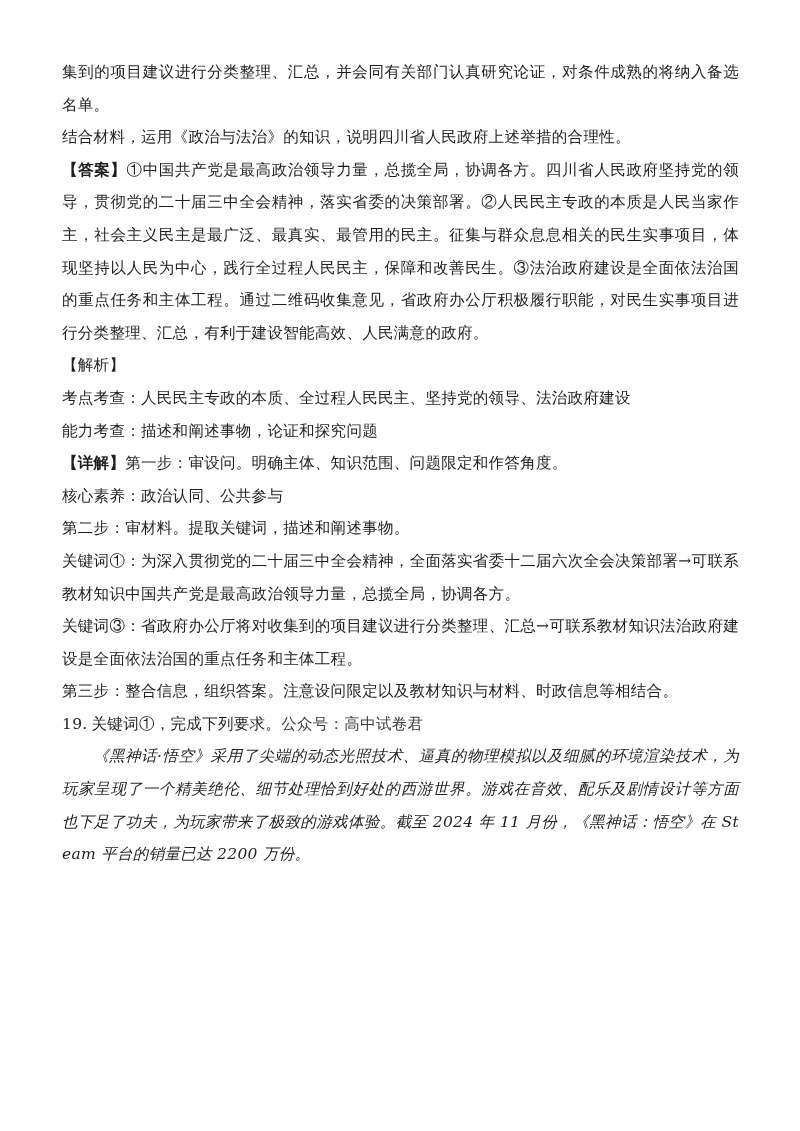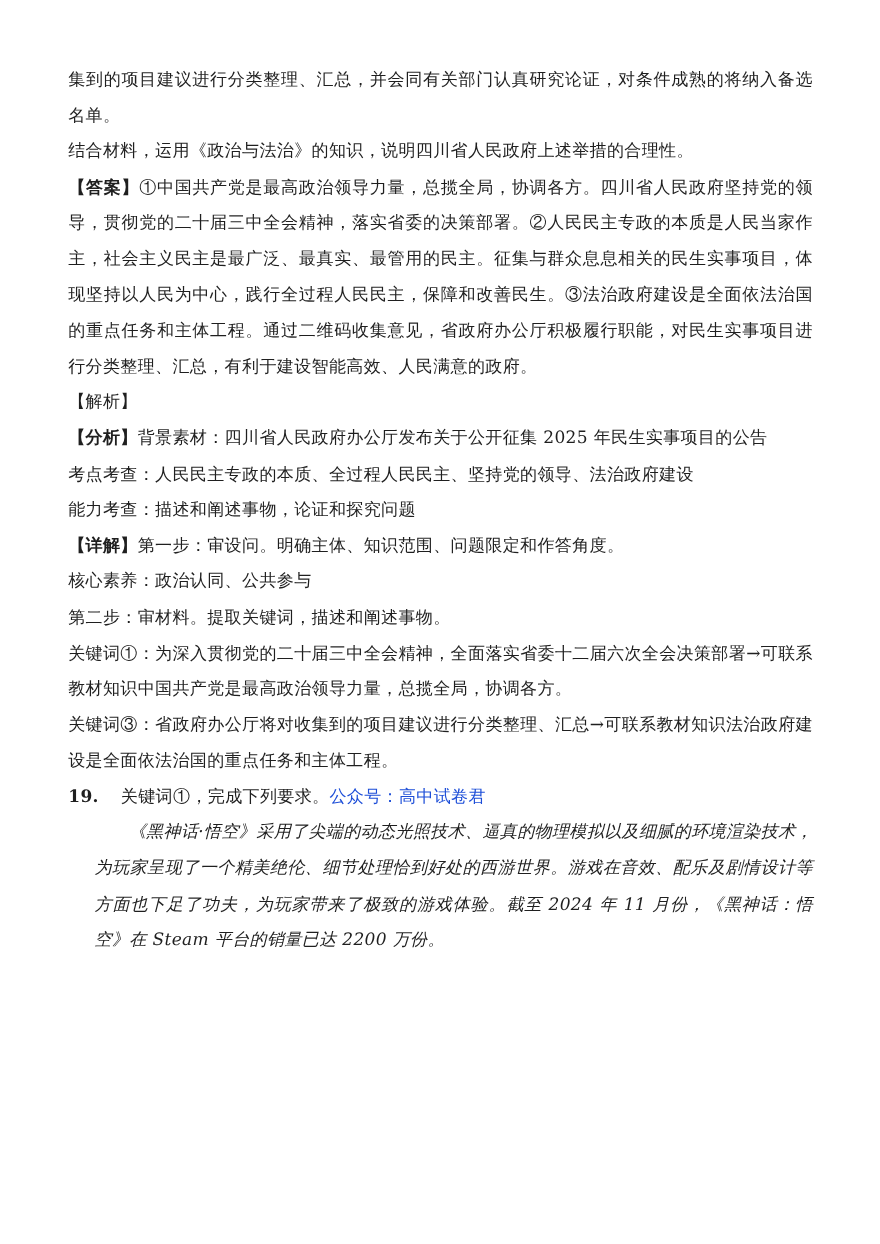--- a/index.html
+++ b/index.html
@@ -30,60 +30,58 @@
     word-break: break-all;
   }
   .label {
     font-weight: bold;
   }
   .indent2 {
     text-indent: 2em;
   }
   .kaiti {
     font-style: italic;
-    margin-left: 24px;
   }
   .muted {
-    color: #1d4ed8;
+    color: #404040;
   }
   .q-number {
-    margin-right: 20px;
-    font-weight: bold;
+    margin-right: 4px;
   }
 </style>
 </head>
 <body>
 
 <div class="page">
 
   <p class="para">集到的项目建议进行分类整理、汇总，并会同有关部门认真研究论证，对条件成熟的将纳入备选名单。</p>
 
   <p class="para">结合材料，运用《政治与法治》的知识，说明四川省人民政府上述举措的合理性。</p>
 
   <p class="para"><span class="label">【答案】</span><span>①中国共产党是最高政治领导力量，总揽全局，协调各方。四川省人民政府坚持党的领导，贯彻党的二十届三中全会精神，落实省委的决策部署。②人民民主专政的本质是人民当家作主，社会主义民主是最广泛、最真实、最管用的民主。征集与群众息息相关的民生实事项目，体现坚持以人民为中心，践行全过程人民民主，保障和改善民生。③法治政府建设是全面依法治国的重点任务和主体工程。通过二维码收集意见，省政府办公厅积极履行职能，对民生实事项目进行分类整理、汇总，有利于建设智能高效、人民满意的政府。</span></p>
 
   <p class="para">【解析】</p>
 
-  <p class="para"><span class="label">【分析】</span><span>背景素材：四川省人民政府办公厅发布关于公开征集 2025 年民生实事项目的公告</span></p>
 
   <p class="para">考点考查：人民民主专政的本质、全过程人民民主、坚持党的领导、法治政府建设</p>
 
   <p class="para">能力考查：描述和阐述事物，论证和探究问题</p>
 
   <p class="para"><span class="label">【详解】</span><span>第一步：审设问。明确主体、知识范围、问题限定和作答角度。</span></p>
 
   <p class="para">核心素养：政治认同、公共参与</p>
 
 
   <p class="para">第二步：审材料。提取关键词，描述和阐述事物。</p>
 
   <p class="para">关键词①：为深入贯彻党的二十届三中全会精神，全面落实省委十二届六次全会决策部署→可联系教材知识中国共产党是最高政治领导力量，总揽全局，协调各方。</p>
 
 
   <p class="para">关键词③：省政府办公厅将对收集到的项目建议进行分类整理、汇总→可联系教材知识法治政府建设是全面依法治国的重点任务和主体工程。</p>
 
+  <p class="para">第三步：整合信息，组织答案。注意设问限定以及教材知识与材料、时政信息等相结合。</p>
 
   <p class="para"><span class="q-number">19.</span><span>关键词①，完成下列要求。</span><span class="muted">公众号：高中试卷君</span></p>
 
   <p class="para indent2 kaiti">《黑神话·悟空》采用了尖端的动态光照技术、逼真的物理模拟以及细腻的环境渲染技术，为玩家呈现了一个精美绝伦、细节处理恰到好处的西游世界。游戏在音效、配乐及剧情设计等方面也下足了功夫，为玩家带来了极致的游戏体验。截至 2024 年 11 月份，《黑神话：悟空》在 Steam 平台的销量已达 2200 万份。</p>
 
 
 </div>
 
 </body></html>

